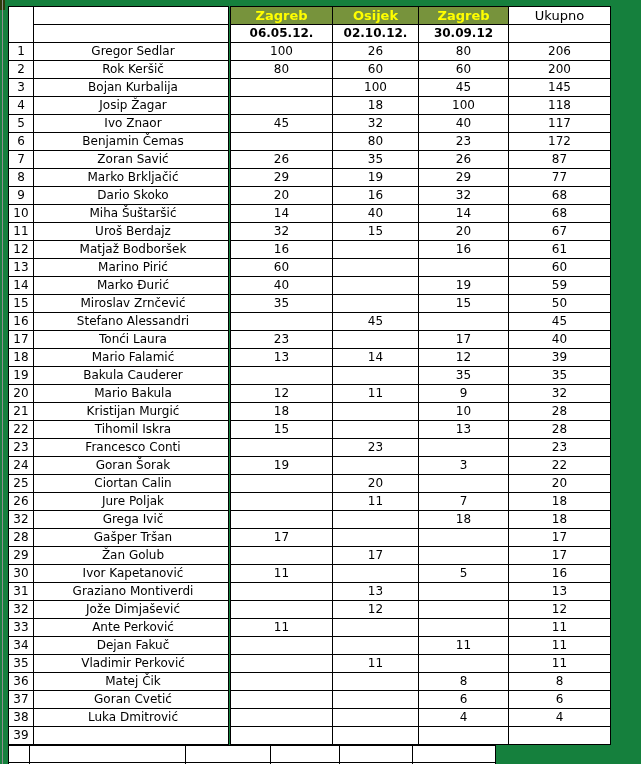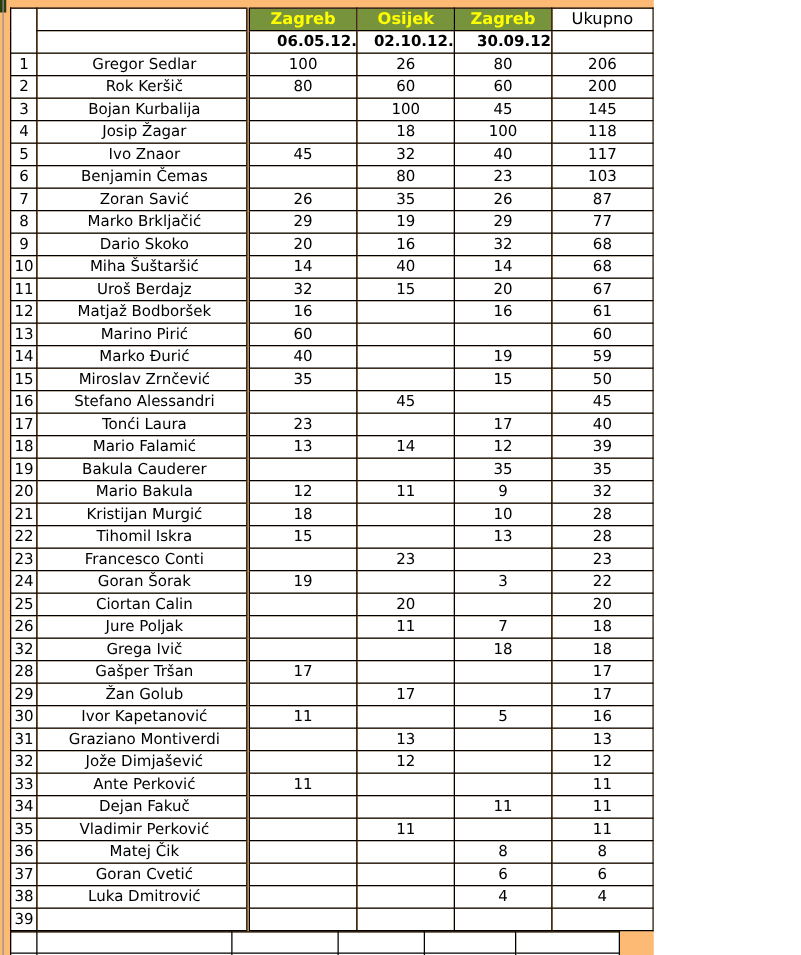--- a/index.html
+++ b/index.html
@@ -1,19 +1,19 @@
 <!DOCTYPE html>
 <html style="--green: #77933C; --yellow: #FFFF00;"><head>
 <meta charset="utf-8">
 <style>
   * { margin:0; padding:0; box-sizing:border-box; }
   html,body { background:#ffffff; }
   .page {
-    position:relative; width:523px; height:764px;
-    background:#fdba74; overflow:hidden;
+    position:relative; width:641px; height:764px;
+    background:#15803d; overflow:hidden;
     font-family:"DejaVu Sans","Liberation Sans",sans-serif;
     color:#000;
   }
   .edge-line { position:absolute; left:2px; top:0; width:1px; height:764px; background:#8f8f8f; }
   .corner-mark { position:absolute; left:0; top:0; width:5px; height:10px; background:#2b3d0a; }
 
   table.results { position:absolute; left:8px; top:6px; border-collapse:collapse; table-layout:fixed; }
   table.results td {
     border:1px solid #000; height:17.9px; padding:0;
     font-size:12px; line-height:17px; color:#000;
@@ -24,21 +24,21 @@
   table.results td.name { text-align:center; padding-left:4px; }
   table.results td.name, table.results td.name-h {
     border-right-style:double; border-right-width:3px;
   }
   table.results td.score, table.results td.total { text-align:center; }
   table.results td.green {
     background:var(--green,#77933C); color:var(--yellow,#FFFF00);
     font-weight:bold; text-align:center; font-size:13px;
   }
   table.results td.total-h { font-weight:normal; text-align:center; font-size:13px; }
-  table.results td.date { font-weight:bold; text-align:right; font-size:12px; }
+  table.results td.date { font-weight:bold; text-align:center; font-size:12px; }
 
   table.footer-empty { position:absolute; left:8px; top:745px; border-collapse:collapse; table-layout:fixed; }
   table.footer-empty td { border:1px solid #000; height:17px; padding:0; background:#fff; }
 </style>
 </head>
 <body>
 
 <div class="page">
 
   <div class="corner-mark"></div>
@@ -110,21 +110,21 @@
           <td class="score">32</td>
           <td class="score">40</td>
           <td class="total">117</td>
         </tr>
         <tr>
           <td class="rank">6</td>
           <td class="name">Benjamin Čemas</td>
           <td class="score"></td>
           <td class="score">80</td>
           <td class="score">23</td>
-          <td class="total">103</td>
+          <td class="total">172</td>
         </tr>
         <tr>
           <td class="rank">7</td>
           <td class="name">Zoran Savić</td>
           <td class="score">26</td>
           <td class="score">35</td>
           <td class="score">26</td>
           <td class="total">87</td>
         </tr>
         <tr>

